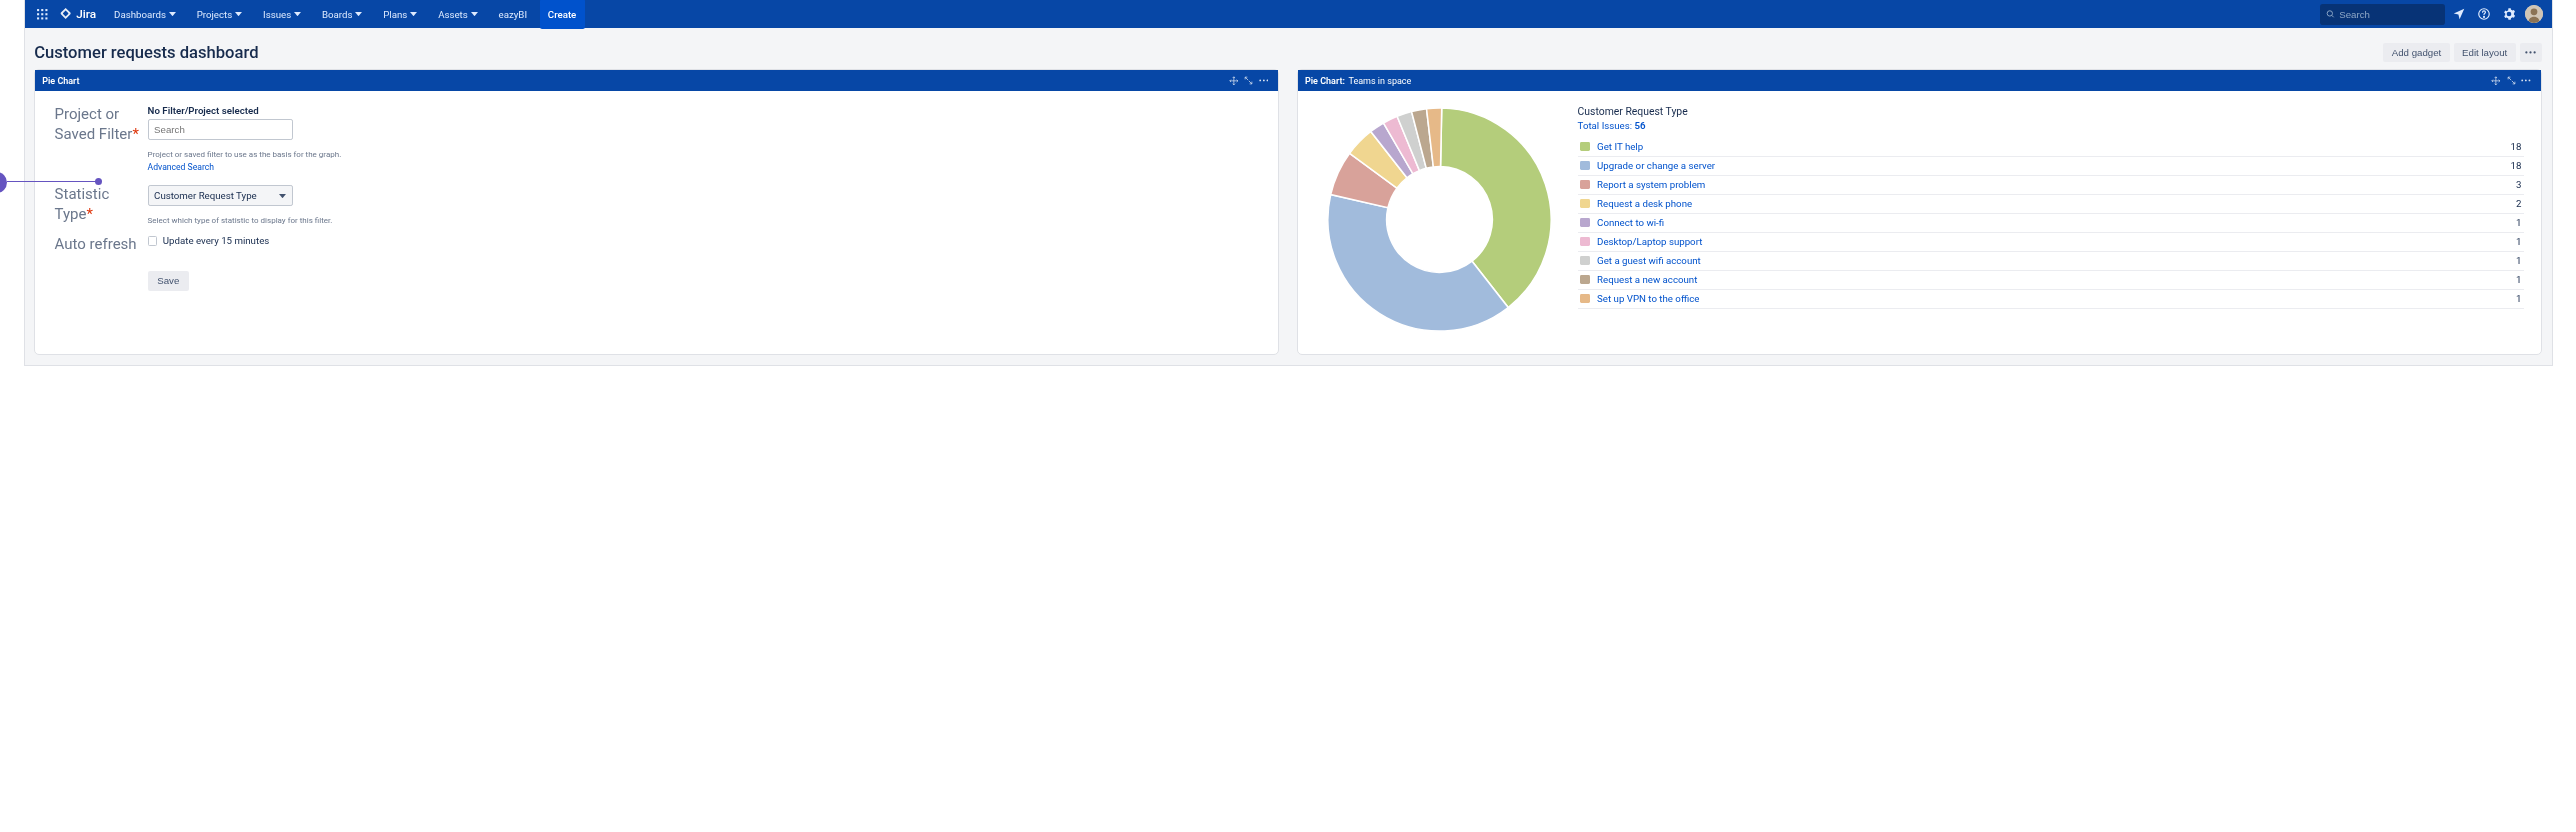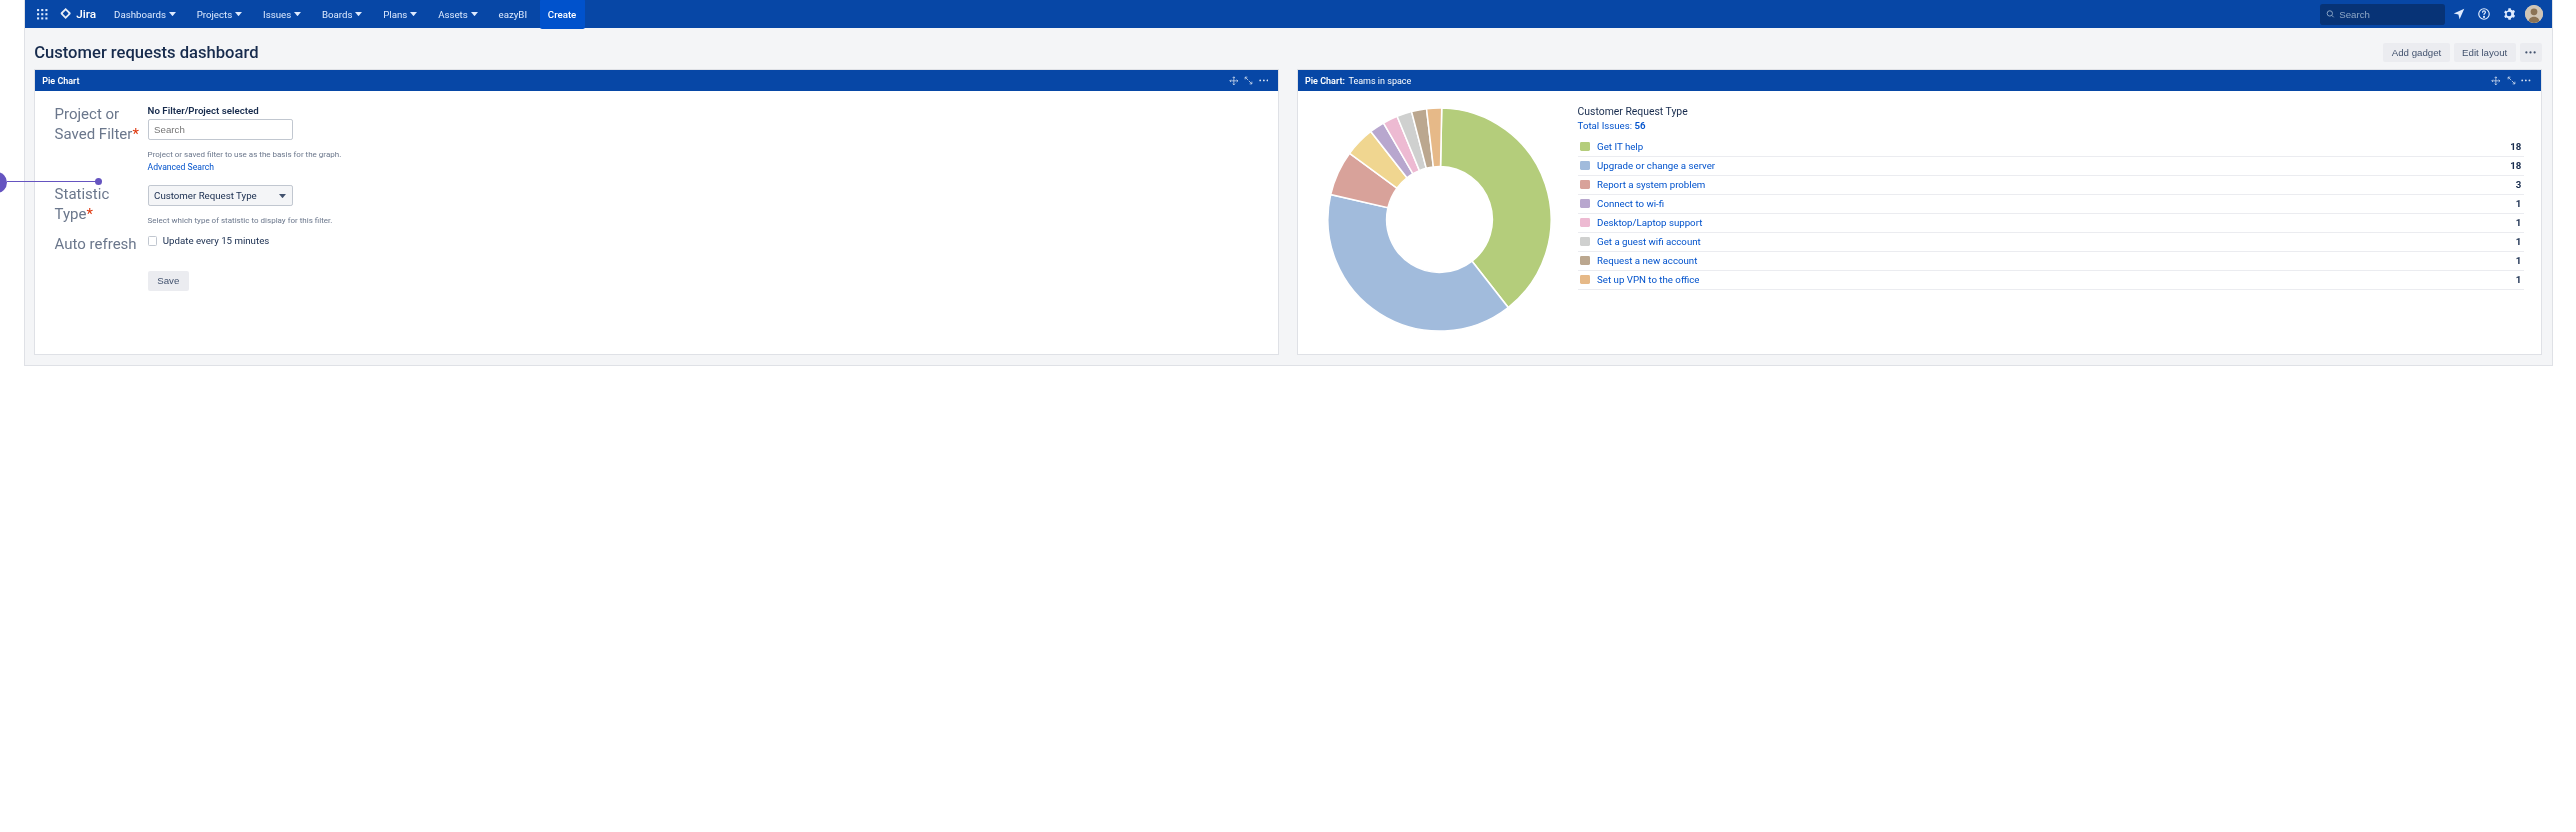--- a/index.html
+++ b/index.html
@@ -31,21 +31,21 @@
   
   
   .dash-head { display:flex; justify-content:space-between; padding:15px 9.7px 7px;}
   .dash-title { font-size:16.6px; font-weight:500; color:#172b4d;}
   .dash-actions { display:flex; gap:4.2px;}
   .btn-sub { background:#ebecf0; border:none; border-radius:2.1px; padding:4.2px 8.3px; font-size:9.7px; color:#42526e; cursor:pointer;}
   .btn-sub.icon-only{padding:4.2px 5.5px;}
   
   
   .gadget-row { display:flex; gap:18px; padding:0 9.7px 9.7px;}
-  .gadget { flex:1; background:#fff; border:0.7px solid #dfe1e6; border-radius:0; display:flex; flex-direction:column;}
+  .gadget { flex:1; background:#fff; border:0.7px solid #dfe1e6; border-radius:5px; display:flex; flex-direction:column;}
   .gadget-head { background:#0747a6; color:#fff; height:21px; display:flex; align-items:center; padding:0 7px; font-size:9px;}
   .gadget-head .gh-title { font-weight:600;}
   .gadget-head .gh-sub { font-weight:400; margin-left:1.4px;}
   .gadget-head .gh-spacer{flex:1;}
   .gadget-head .gh-icon{width:15px;height:15px;display:flex;align-items:center;justify-content:center;opacity:0.85;cursor:pointer;}
   
   .gadget-body { padding:14px 19.4px 21px; }
   
   
   .form-row { display:flex; margin-bottom:7px;}
@@ -65,21 +65,21 @@
   .pie-body { display:flex; gap:14px; padding:11px 16.6px 16.6px;}
   .pie-svg-wrap { flex:0 0 249px; display:flex; align-items:center; justify-content:center;}
   .legend-wrap { flex:1; padding-top:2.8px;}
   .legend-title { font-size:10.4px; color:#172b4d; margin-bottom:1.4px;}
   .legend-sub { font-size:9.7px; color:#0052cc; margin-bottom:7px;}
   .legend-sub b{font-weight:600;}
   .legend-list { }
   .legend-row { display:flex; align-items:center; border-bottom:0.7px solid #ebecf0; padding:3.5px 2.8px; font-size:9.7px;}
   .swatch { width:9.7px; height:9.7px; border-radius:1.4px; margin-right:7px; flex-shrink:0;}
   .legend-label { color:#0052cc; flex:1; cursor:pointer;}
-  .legend-count { color:#172b4d; font-weight:700; padding-left:5.5px;}
+  .legend-count { color:#172b4d; font-weight:400; padding-left:5.5px;}
   
   svg { display:block; }
 </style>
 </head>
 <body>
 
 <div class="page-wrap">
   <div class="annotation-badge">1</div>
   <div class="annotation-line"></div>
   <div class="annotation-dot"></div>
@@ -314,20 +314,25 @@
                   <span class="swatch" style="background:#a1bbdc"></span>
                   <span class="legend-label">Upgrade or change a server</span>
                   <span class="legend-count">18</span>
                 </div>
                 <div class="legend-row">
                   <span class="swatch" style="background:#d8a29a"></span>
                   <span class="legend-label">Report a system problem</span>
                   <span class="legend-count">3</span>
                 </div>
                 <div class="legend-row">
+                  <span class="swatch" style="background:#f0d690"></span>
+                  <span class="legend-label">Request a desk phone</span>
+                  <span class="legend-count">2</span>
+                </div>
+                <div class="legend-row">
                   <span class="swatch" style="background:#b8a7ce"></span>
                   <span class="legend-label">Connect to wi-fi</span>
                   <span class="legend-count">1</span>
                 </div>
                 <div class="legend-row">
                   <span class="swatch" style="background:#edbad2"></span>
                   <span class="legend-label">Desktop/Laptop support</span>
                   <span class="legend-count">1</span>
                 </div>
                 <div class="legend-row">

